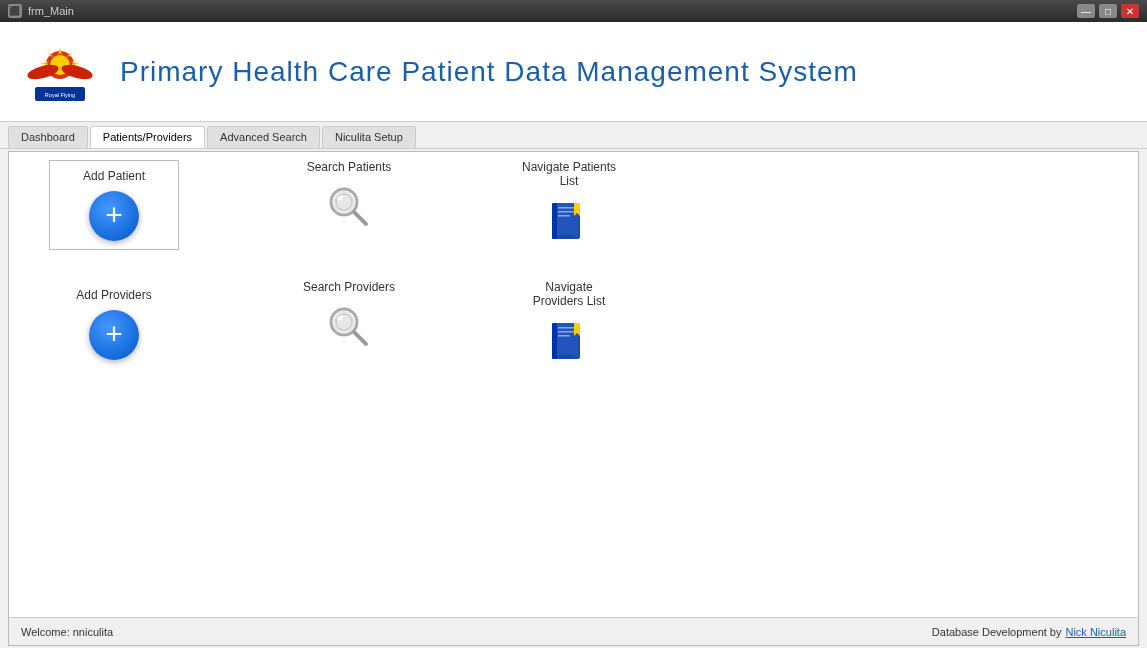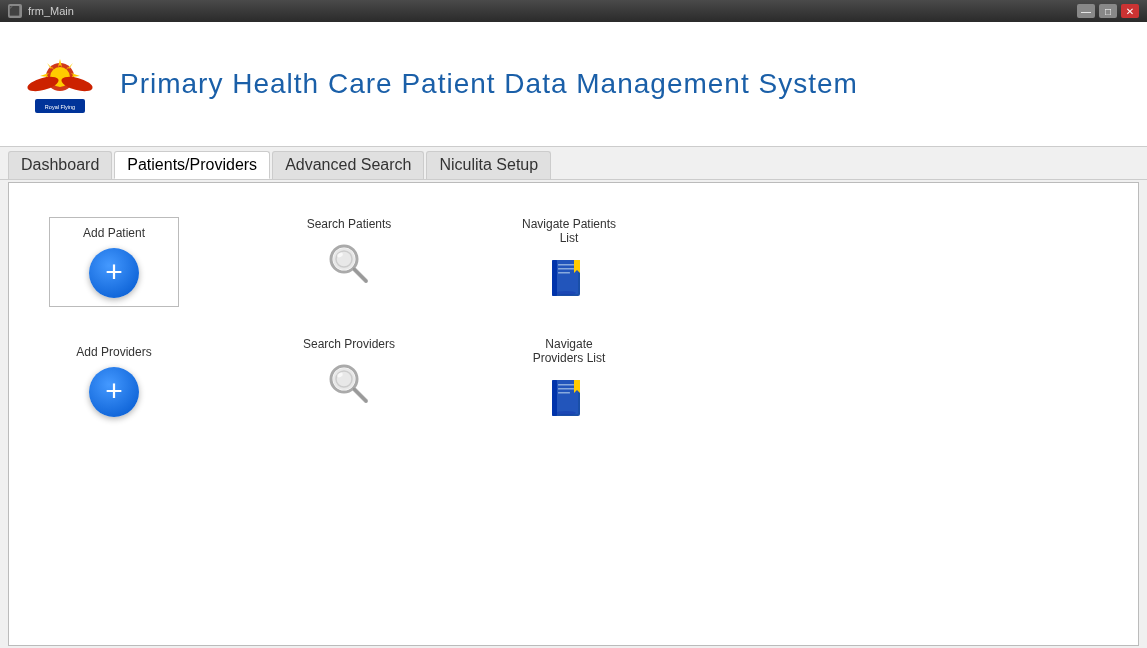--- a/index.html
+++ b/index.html
@@ -19,21 +19,21 @@
     .title-bar-icon { width: 14px; height: 14px; background: #888; border-radius: 2px; font-size: 9px; display: flex; align-items: center; justify-content: center; }
     .title-bar-controls { margin-left: auto; display: flex; gap: 4px; }
     .tb-btn { width: 18px; height: 14px; border-radius: 2px; display: flex; align-items: center; justify-content: center; font-size: 10px; cursor: pointer; }
     .tb-min { background: #888; color: #fff; }
     .tb-max { background: #888; color: #fff; }
     .tb-close { background: #cc3333; color: #fff; }
 
     
     .app-header {
       background: #fff;
-      height: 125px;
+      height: 100px;
       display: flex;
       align-items: center;
       padding: 10px 20px;
       border-bottom: 1px solid #ccc;
     }
     .logo-area {
       width: 80px;
       height: 80px;
       display: flex;
       align-items: center;
@@ -52,42 +52,42 @@
     
     .tab-bar {
       background: #f0f0f0;
       padding: 4px 8px 0 8px;
       display: flex;
       gap: 2px;
       border-bottom: 1px solid #ccc;
     }
     .tab {
       padding: 4px 12px;
-      font-size: 16px;
+      font-size: 11px;
       cursor: pointer;
       border: 1px solid #ccc;
       background: #e0e0e0;
       color: #333;
       border-radius: 3px 3px 0 0;
       border-bottom: none;
       user-select: none;
     }
     .tab.active {
       background: #fff;
       border-bottom: 1px solid #fff;
       color: #000;
       font-weight: 500;
       text-align: center;
     }
 
     
     .icon-grid {
       display: flex;
       flex-direction: column;
-      padding: 34px 40px;
+      padding: 8px 40px;
       gap: 30px;
     }
     .icon-row {
       display: flex;
       flex-direction: row;
       gap: 120px;
       align-items: flex-start;
     }
     .icon-item {
       display: flex;
@@ -308,15 +308,22 @@
               <rect x="12" y="17" width="12" height="1.5" rx="0.5" fill="#88aadd"></rect>
               <polygon points="28,5 34,5 34,18 31,15 28,18" fill="#ffcc00"></polygon>
               <ellipse cx="20" cy="38" rx="10" ry="2" fill="#1133aa" opacity="0.4"></ellipse>
             </svg>
           </div>
         </div>
 
       </div>
     </div>
 
+    <div class="footer">
+      <span>Welcome: nniculita</span>
+      <div class="footer-right">
+        <span>Database Development by</span>
+        <span class="footer-link">Nick Niculita</span>
+      </div>
+    </div>
 
   </div>
 </div>
 
 </body></html>

